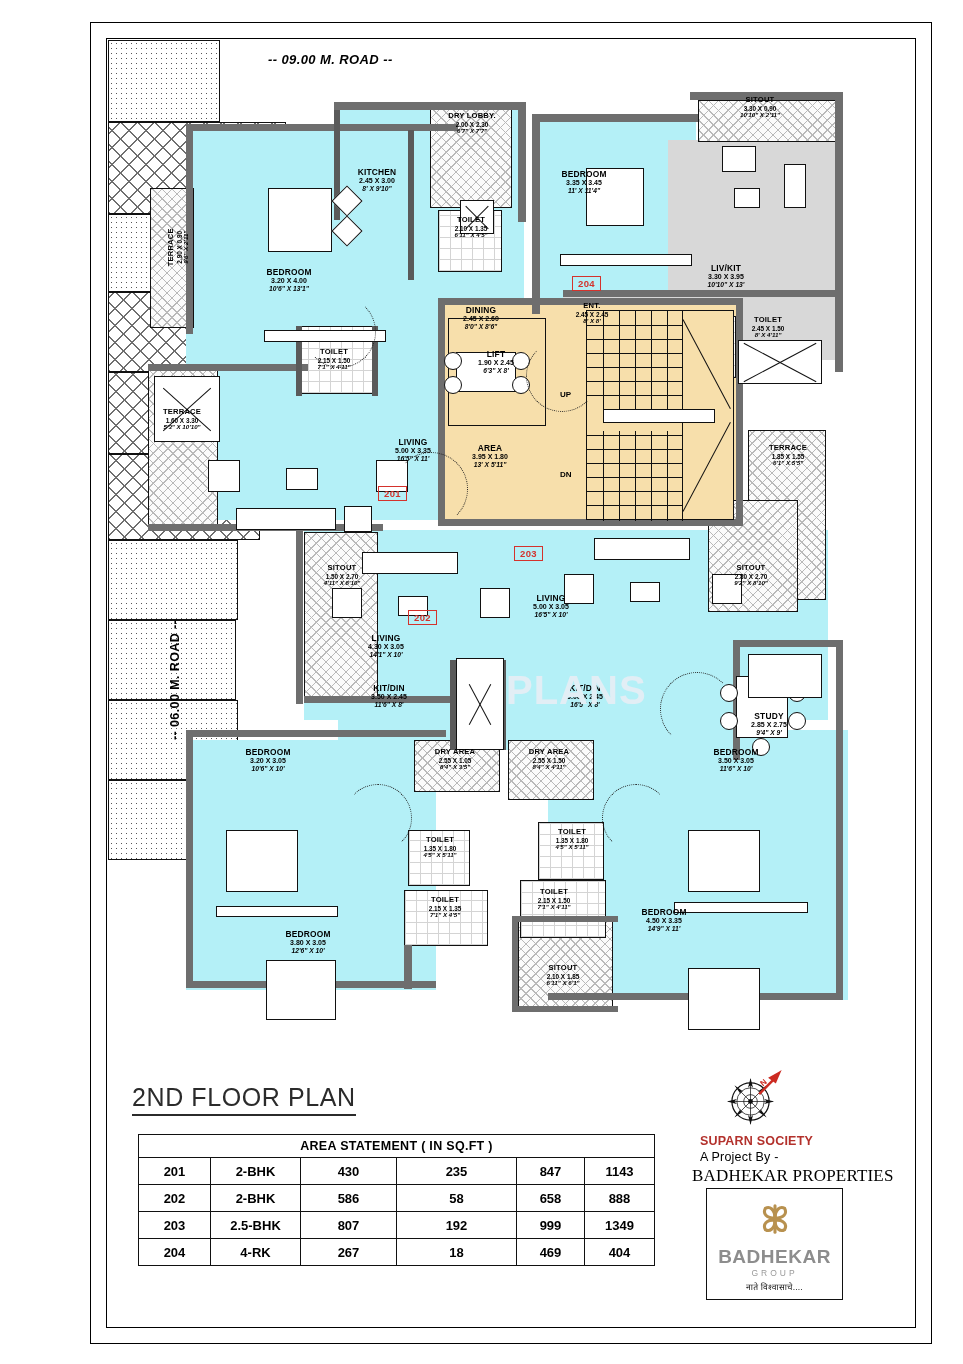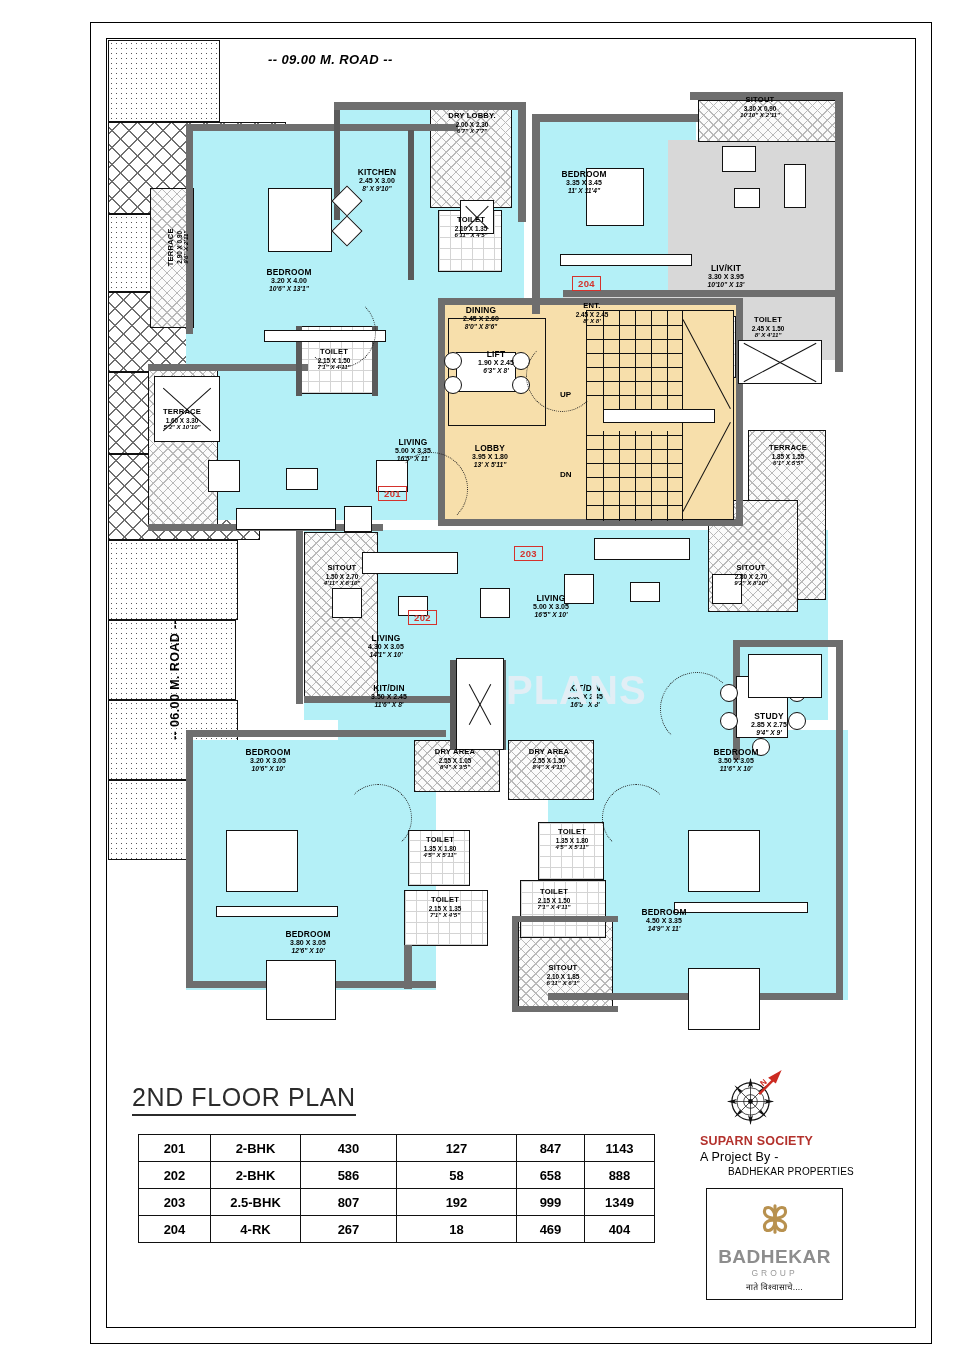--- a/index.html
+++ b/index.html
@@ -111,21 +111,21 @@
   }
   #area-table .cap{font-size:12.5px;height:22px;letter-spacing:.3px;}
   #area-table .hd{font-size:9px;height:34px;line-height:1.25;letter-spacing:.1px;}
   #area-table .cell{font-size:13px;height:26px;}
   #compass{position:absolute;left:722px;top:1068px;width:62px;height:62px;}
   #soc-name{
     position:absolute;left:700px;top:1134px;font-size:12.5px;font-weight:bold;
     color:#b3312c;letter-spacing:.2px;
   }
   #proj-by{position:absolute;left:700px;top:1150px;font-size:12.5px;letter-spacing:.2px;}
-  #dev-name{position:absolute;left:728px;top:1166px;font-size:10px;letter-spacing:.2px;}
+  #dev-name{position:absolute;left:692px;top:1166px;font-size:17px;letter-spacing:.2px;font-family:Liberation Serif, serif;}
   #logo-box{
     position:absolute;left:706px;top:1188px;width:135px;height:110px;
     border:1.2px solid #111;background:#fff;text-align:center;
   }
   #logo-mark{margin:8px auto 2px auto;width:48px;height:44px;}
   #logo-word{font-size:19px;font-weight:bold;color:#8d8d8d;letter-spacing:.5px;line-height:1;}
   #logo-sub{font-size:8.5px;color:#9a9a9a;letter-spacing:3px;margin-top:2px;}
   #logo-tag{font-size:8.5px;color:#111;margin-top:3px;letter-spacing:.2px;}
   #watermark{
     position:absolute;left:398px;top:628px;font-size:40px;color:#e2eef5;
@@ -373,21 +373,21 @@
     <div class="nm">TOILET</div>
     <div class="d1">2.15 X 1.50</div>
     <div class="d2">7'1" X 4'11"</div>
   </div>
   <div class="lbl s8" style="left:344px;top:310px;width:88px;">
     <div class="nm">LIFT</div>
     <div class="d1">1.90 X 2.45</div>
     <div class="d2">6'3" X 8'</div>
   </div>
   <div class="lbl s8" style="left:336px;top:404px;width:92px;">
-    <div class="nm">LOBBY</div>
+    <div class="nm">AREA</div>
     <div class="d1">3.95 X 1.80</div>
     <div class="d2">13' X 5'11"</div>
   </div>
   <div class="lbl s7" style="left:28px;top:368px;width:92px;">
     <div class="nm">TERRACE</div>
     <div class="d1">1.60 X 3.30</div>
     <div class="d2">5'3" X 10'10"</div>
   </div>
   <div class="lbl s8" style="left:258px;top:398px;width:94px;">
     <div class="nm">LIVING</div>
@@ -513,24 +513,27 @@
   <colgroup>
     <col style="width:72px">
       <col style="width:90px">
       <col style="width:96px">
     <col style="width:120px">
       <col style="width:68px">
       <col style="width:70px">
   </colgroup>
   <tbody>
     <tr>
+      <td class="cap" colspan="6">AREA  STATEMENT  ( IN SQ.FT )</td>
+    </tr>
+    <tr>
       <td class="cell">201</td>
       <td class="cell">2-BHK</td>
       <td class="cell">430</td>
-      <td class="cell">127</td>
+      <td class="cell">235</td>
       <td class="cell">847</td>
       <td class="cell">1143</td>
     </tr>
     <tr>
       <td class="cell">202</td>
       <td class="cell">2-BHK</td>
       <td class="cell">586</td>
       <td class="cell">58</td>
       <td class="cell">658</td>
       <td class="cell">888</td>

